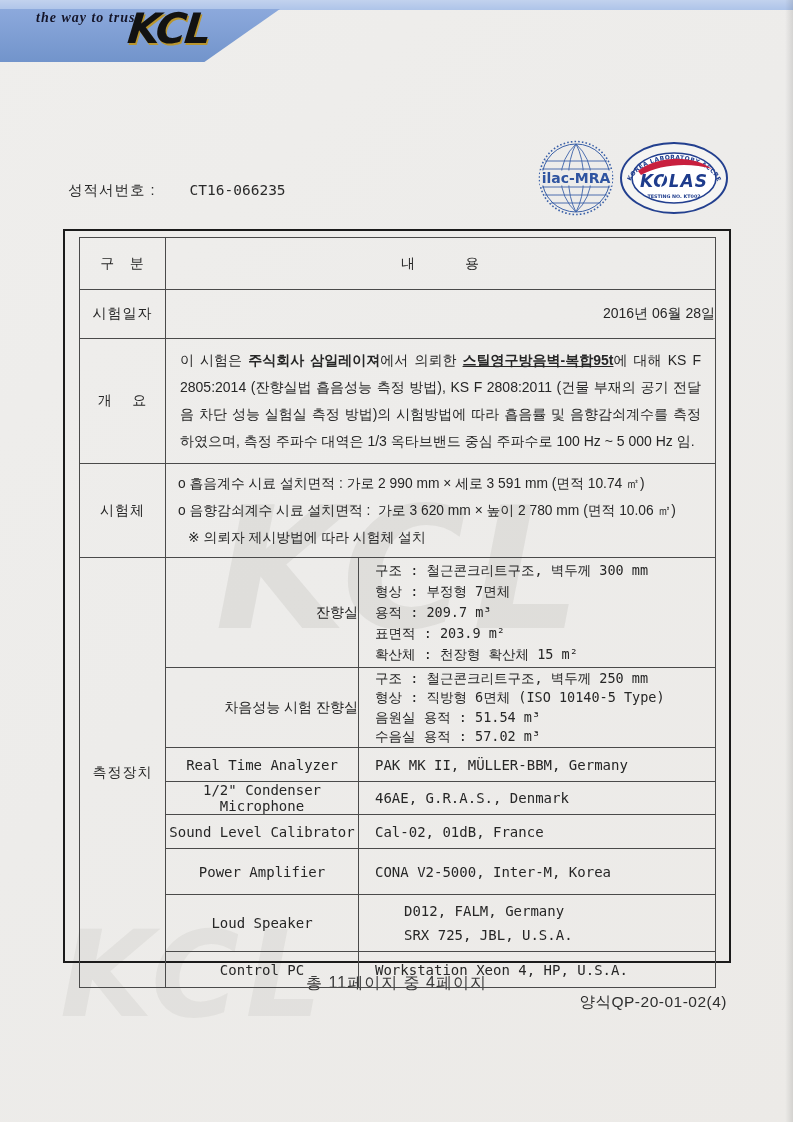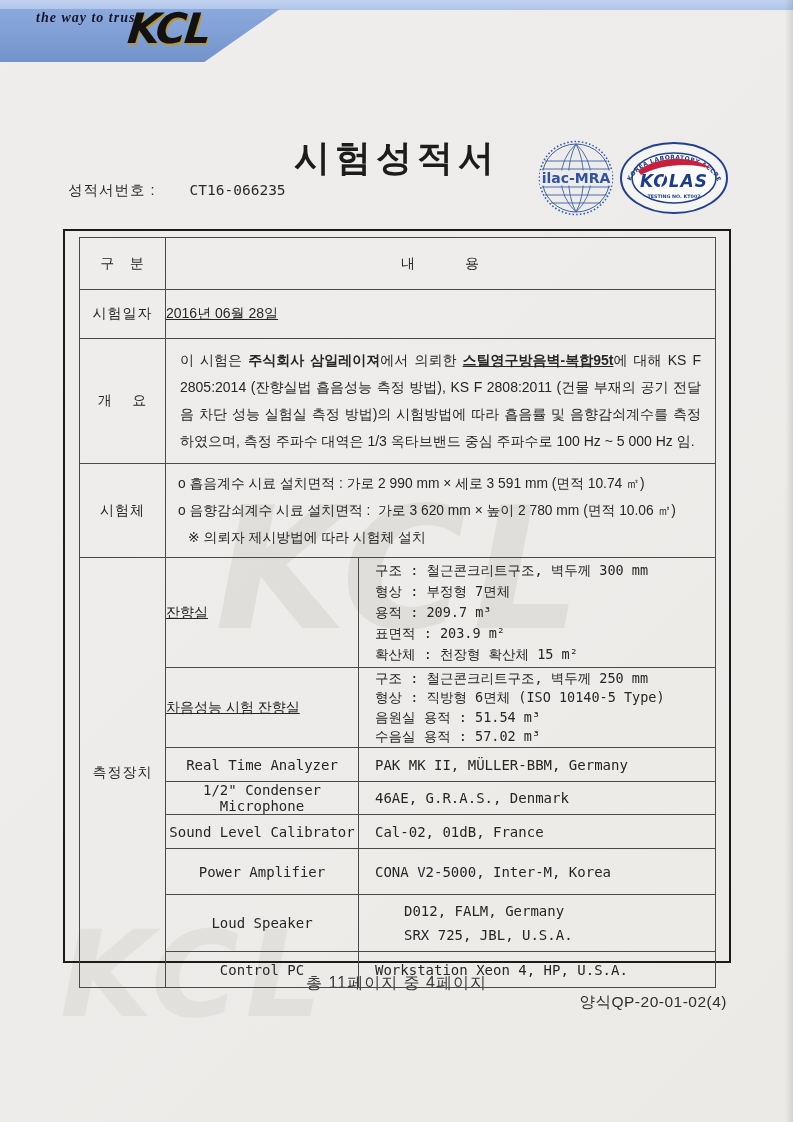--- a/index.html
+++ b/index.html
@@ -75,21 +75,21 @@
     border:2.5px solid #1b1b1b; padding:6px 13px 14px 14px; z-index:1;
   }
   table.report{
     width:100%; height:100%; border-collapse:collapse; table-layout:fixed;
   }
   table.report td{
     border:1px solid #4a4a4a; vertical-align:middle;
     font-size:14px; color:#262626;
   }
   td.lab{ text-align:center; letter-spacing:1px; white-space:pre; }
-  td.center{ text-align:left;text-decoration:underline; }
+  td.center{ text-align:right; }
   td.val{ text-align:left; padding-left:16px; font-family:"DejaVu Sans Mono","Liberation Mono",monospace; font-size:13.5px; }
   td.name{ text-align:center; font-family:"DejaVu Sans Mono","Liberation Mono",monospace; font-size:13.5px; }
   td.para{ padding:8px 14px; }
   .para-inner{ text-align:justify; line-height:27px; font-size:14px; }
   .bold{ font-weight:700; }
   .bold-u{ font-weight:700; text-decoration:underline; }
   td.spec{ padding:6px 10px 6px 12px; }
   .spec-line{ white-space:pre; line-height:27px; font-size:13.8px; }
   .spec-note{ padding-left:10px; }
   .detail-line{ line-height:21px; white-space:pre; }
@@ -116,21 +116,20 @@
 
   <div class="banner">
     <div class="banner-strip"></div>
     <div class="banner-band"></div>
     <div class="brand">
       <span class="tagline">the way to trust</span>
       <span class="kcl-big">KCL</span>
     </div>
   </div>
 
-  <h1 class="doc-title">시험성적서</h1>
   <div class="report-no">
     <span>성적서번호 :</span><span class="val">CT16-066235</span>
   </div>
 
   <div class="cert-logos">
     <svg width="78" height="78" viewBox="0 0 78 78">
       <circle cx="39" cy="39" r="36.5" fill="none" stroke="#3b61a8" stroke-width="1.6" stroke-dasharray="1.6 2.1"></circle>
       <circle cx="39" cy="39" r="34" fill="none" stroke="#3b61a8" stroke-width="1"></circle>
       <path d="M39 5 A46 46 0 0 0 39 73 M39 5 A23 46 0 0 0 39 73 M39 5 A23 46 0 0 1 39 73 M39 5 A46 46 0 0 1 39 73" fill="none" stroke="#3b61a8" stroke-width="0.9"></path>
       <path d="M8 22 H70 M5 30 H73 M5 48 H73 M8 56 H70 M14 64 H64" stroke="#3b61a8" stroke-width="0.9" fill="none"></path>

